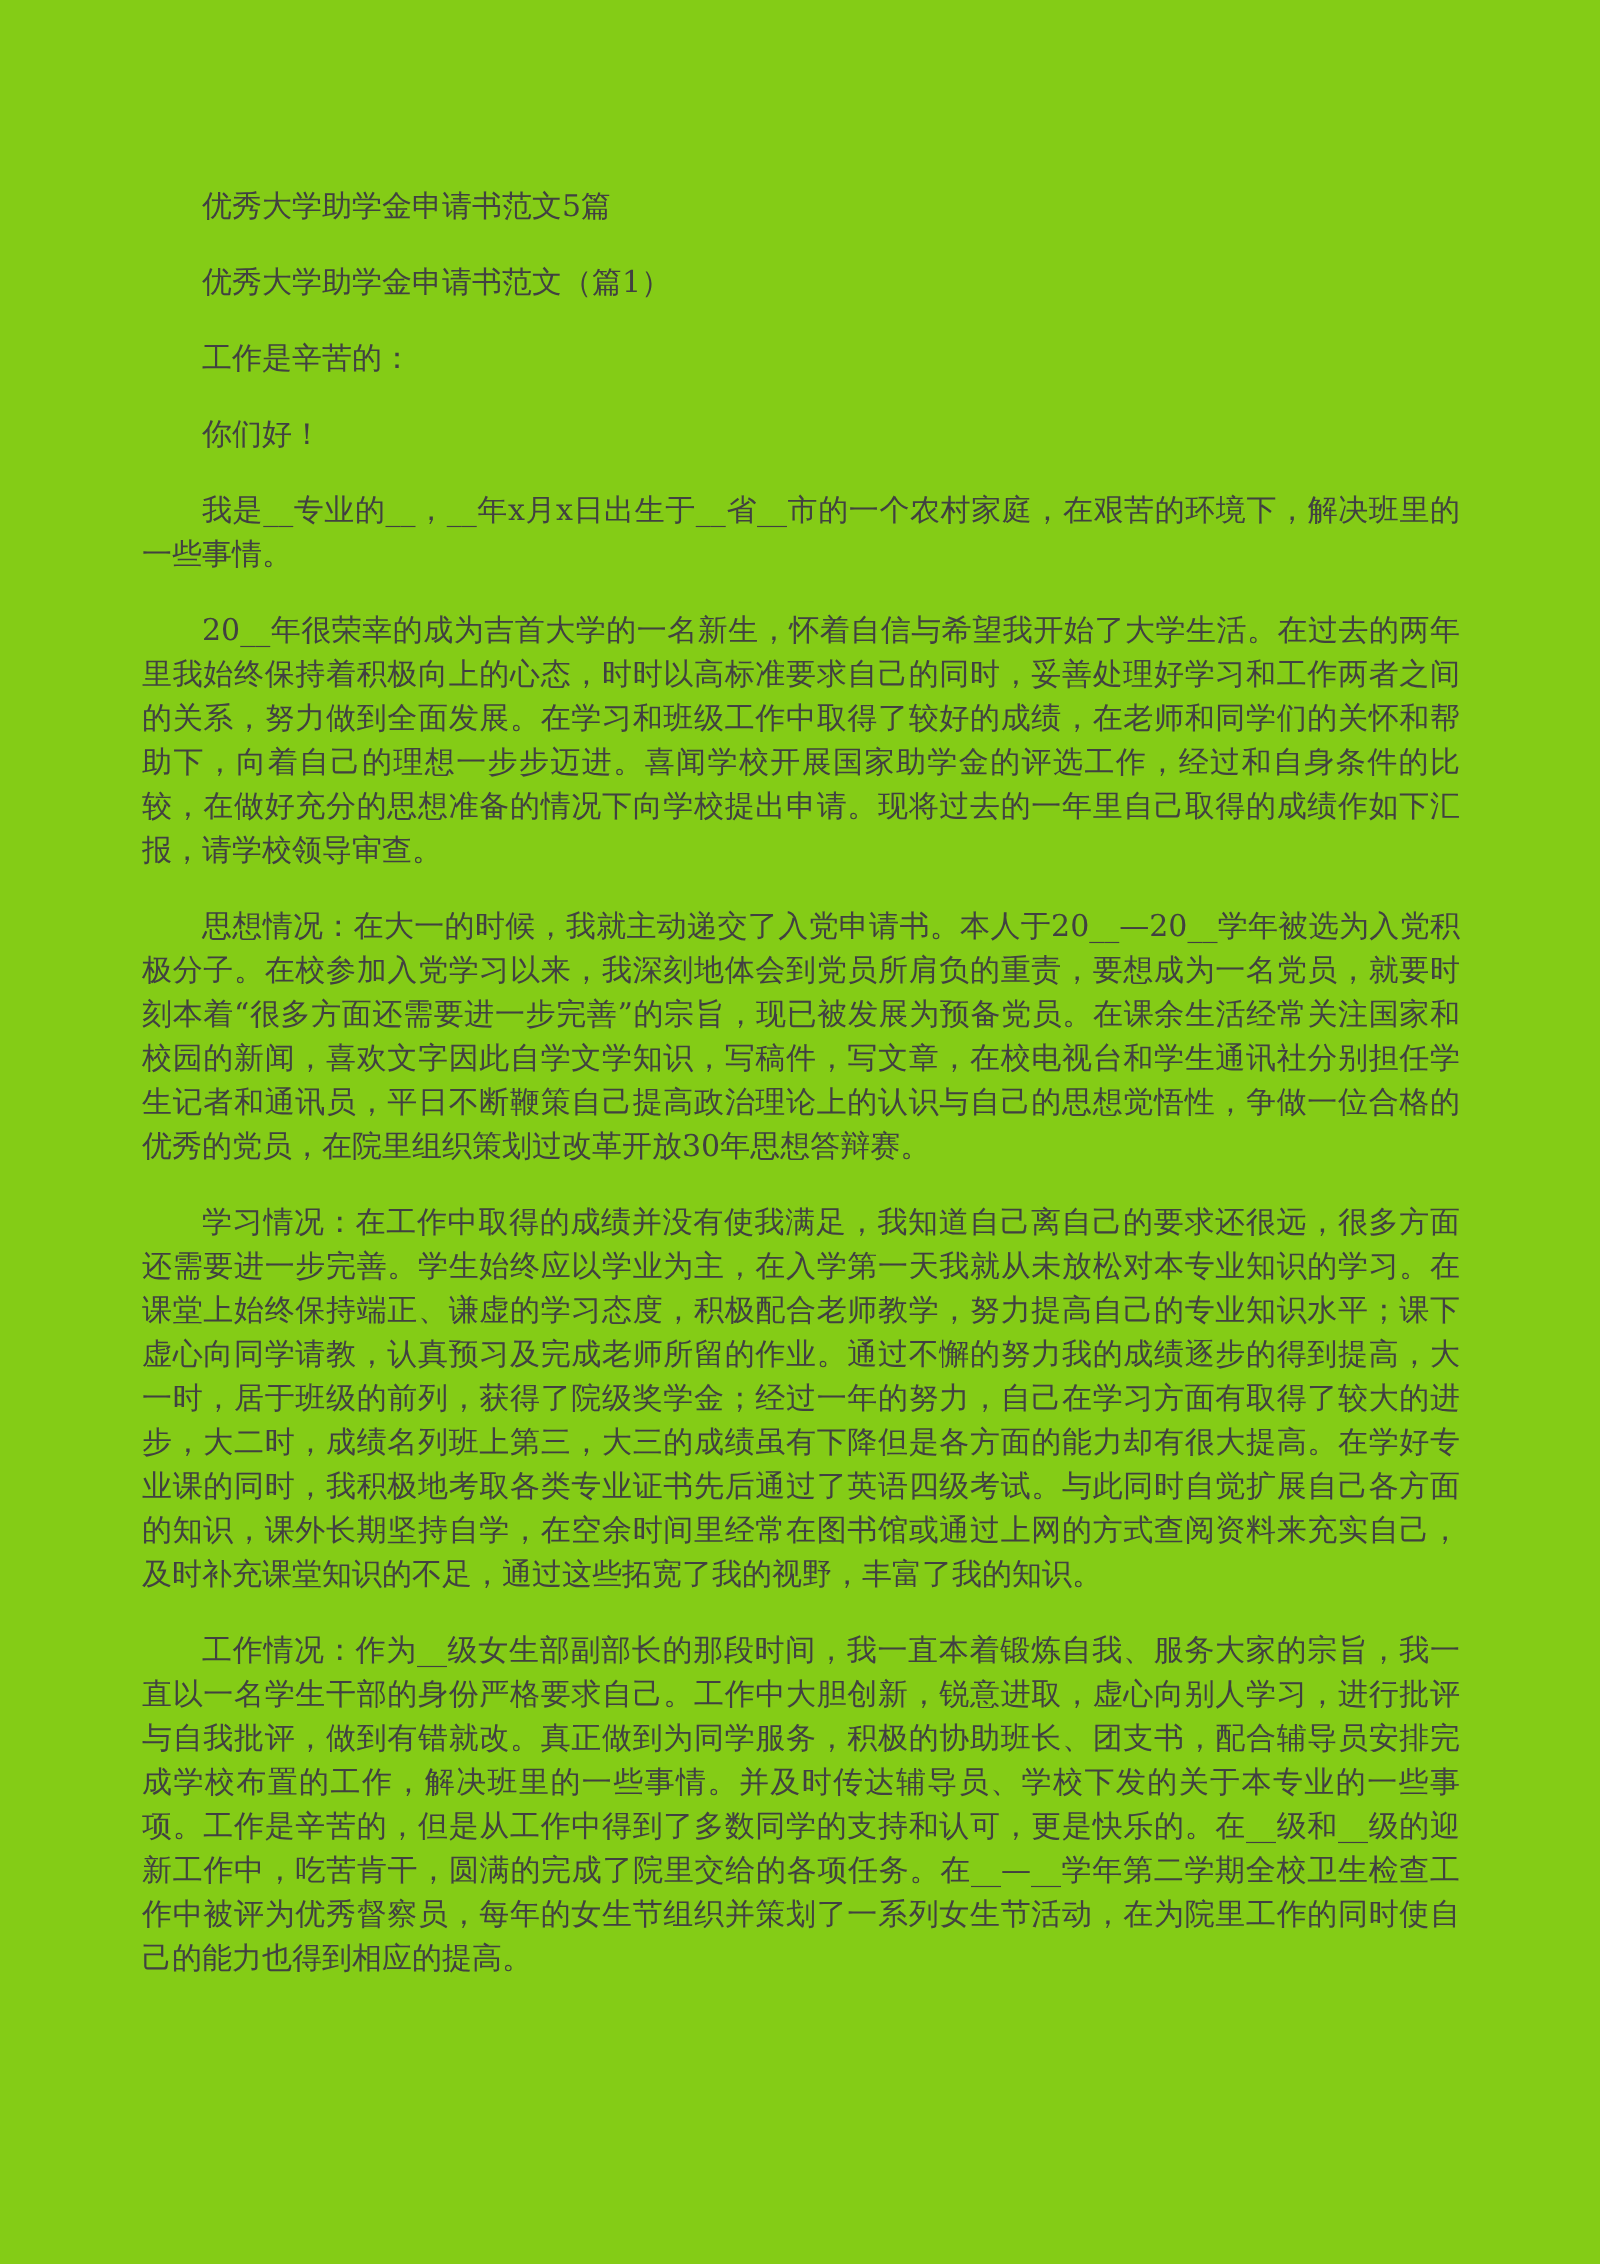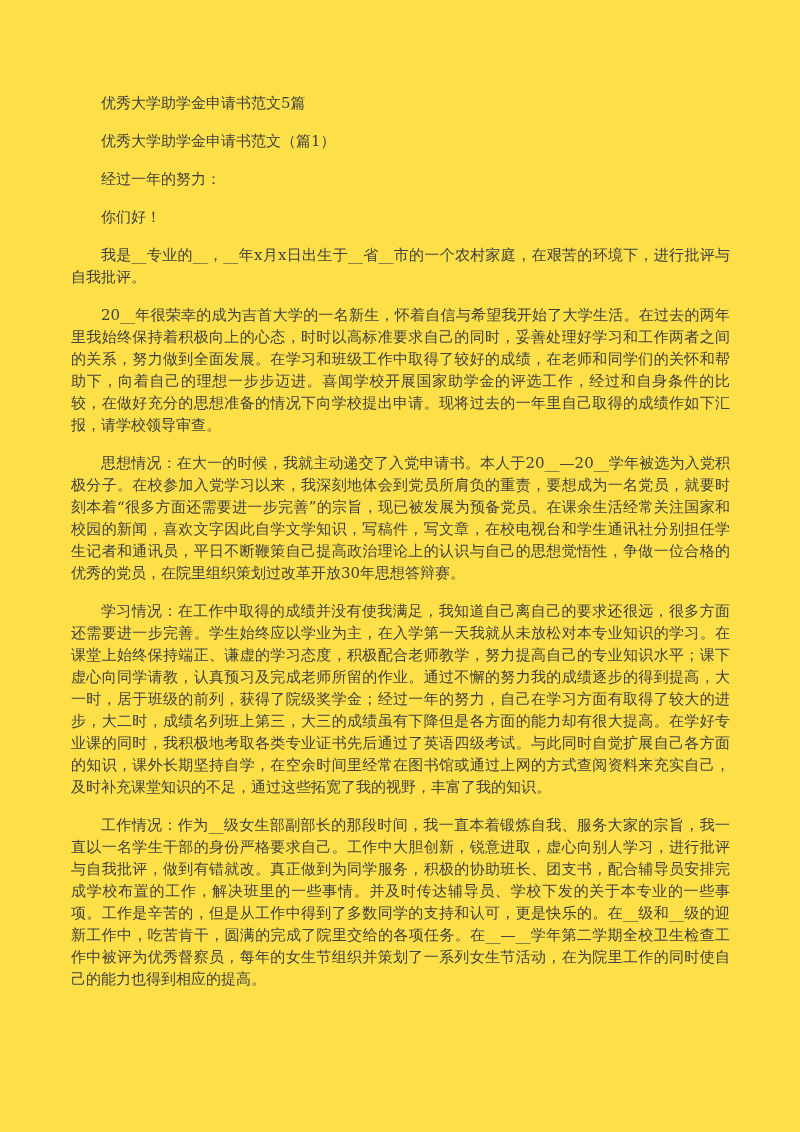--- a/index.html
+++ b/index.html
@@ -5,21 +5,21 @@
   html, body {
     margin: 0;
     padding: 0;
     background: #ffffff;
   }
   .page {
     position: relative;
     width: 800px;
     height: 1132px;
     margin: 0 auto;
-    background: #fde047;
+    background: #84cc16;
     box-sizing: border-box;
     padding: 92px 70px 0 71px;
     overflow: hidden;
     font-family: "DejaVu Serif", "Liberation Serif", serif;
   }
   .doc-par {
     margin: 0 0 16px 0;
     font-size: 15px;
     line-height: 22px;
     color: #414141;
@@ -34,25 +34,25 @@
 </style>
 </head>
 <body>
 
 <div class="page">
   <p class="doc-par">优秀大学助学金申请书范文5篇</p>
 
 
   <p class="doc-par bold">优秀大学助学金申请书范文（篇1）</p>
 
-  <p class="doc-par">经过一年的努力：</p>
+  <p class="doc-par">工作是辛苦的：</p>
 
   <p class="doc-par">你们好！</p>
 
-  <p class="doc-par">我是__专业的__，__年x月x日出生于__省__市的一个农村家庭，在艰苦的环境下，进行批评与自我批评。</p>
+  <p class="doc-par">我是__专业的__，__年x月x日出生于__省__市的一个农村家庭，在艰苦的环境下，解决班里的一些事情。</p>
 
   <p class="doc-par">20__年很荣幸的成为吉首大学的一名新生，怀着自信与希望我开始了大学生活。在过去的两年里我始终保持着积极向上的心态，时时以高标准要求自己的同时，妥善处理好学习和工作两者之间的关系，努力做到全面发展。在学习和班级工作中取得了较好的成绩，在老师和同学们的关怀和帮助下，向着自己的理想一步步迈进。喜闻学校开展国家助学金的评选工作，经过和自身条件的比较，在做好充分的思想准备的情况下向学校提出申请。现将过去的一年里自己取得的成绩作如下汇报，请学校领导审查。</p>
 
   <p class="doc-par">思想情况：在大一的时候，我就主动递交了入党申请书。本人于20__—20__学年被选为入党积极分子。在校参加入党学习以来，我深刻地体会到党员所肩负的重责，要想成为一名党员，就要时刻本着“很多方面还需要进一步完善”的宗旨，现已被发展为预备党员。在课余生活经常关注国家和校园的新闻，喜欢文字因此自学文学知识，写稿件，写文章，在校电视台和学生通讯社分别担任学生记者和通讯员，平日不断鞭策自己提高政治理论上的认识与自己的思想觉悟性，争做一位合格的优秀的党员，在院里组织策划过改革开放30年思想答辩赛。</p>
 
   <p class="doc-par">学习情况：在工作中取得的成绩并没有使我满足，我知道自己离自己的要求还很远，很多方面还需要进一步完善。学生始终应以学业为主，在入学第一天我就从未放松对本专业知识的学习。在课堂上始终保持端正、谦虚的学习态度，积极配合老师教学，努力提高自己的专业知识水平；课下虚心向同学请教，认真预习及完成老师所留的作业。通过不懈的努力我的成绩逐步的得到提高，大一时，居于班级的前列，获得了院级奖学金；经过一年的努力，自己在学习方面有取得了较大的进步，大二时，成绩名列班上第三，大三的成绩虽有下降但是各方面的能力却有很大提高。在学好专业课的同时，我积极地考取各类专业证书先后通过了英语四级考试。与此同时自觉扩展自己各方面的知识，课外长期坚持自学，在空余时间里经常在图书馆或通过上网的方式查阅资料来充实自己，及时补充课堂知识的不足，通过这些拓宽了我的视野，丰富了我的知识。</p>
 
   <p class="doc-par">工作情况：作为__级女生部副部长的那段时间，我一直本着锻炼自我、服务大家的宗旨，我一直以一名学生干部的身份严格要求自己。工作中大胆创新，锐意进取，虚心向别人学习，进行批评与自我批评，做到有错就改。真正做到为同学服务，积极的协助班长、团支书，配合辅导员安排完成学校布置的工作，解决班里的一些事情。并及时传达辅导员、学校下发的关于本专业的一些事项。工作是辛苦的，但是从工作中得到了多数同学的支持和认可，更是快乐的。在__级和__级的迎新工作中，吃苦肯干，圆满的完成了院里交给的各项任务。在__—__学年第二学期全校卫生检查工作中被评为优秀督察员，每年的女生节组织并策划了一系列女生节活动，在为院里工作的同时使自己的能力也得到相应的提高。</p>
 </div>
 

